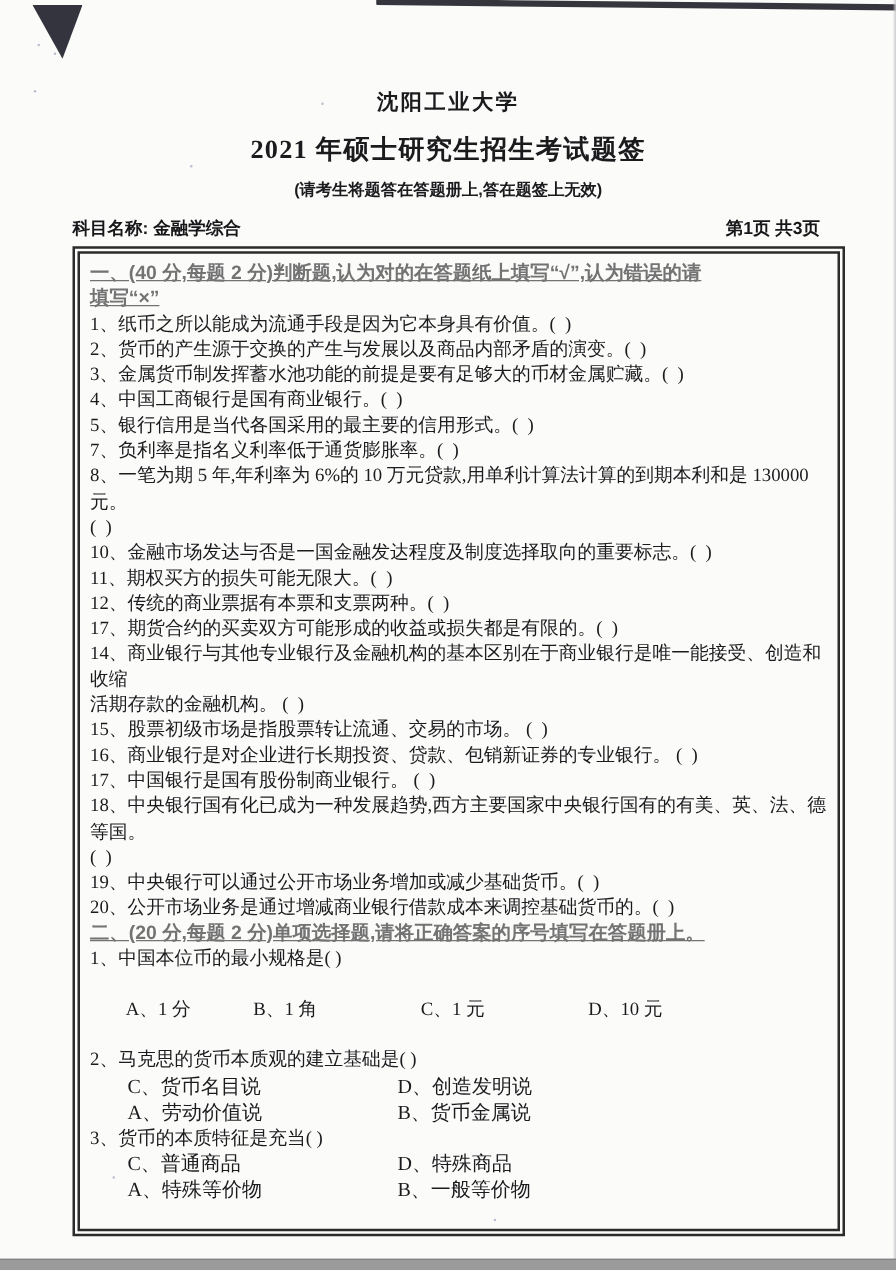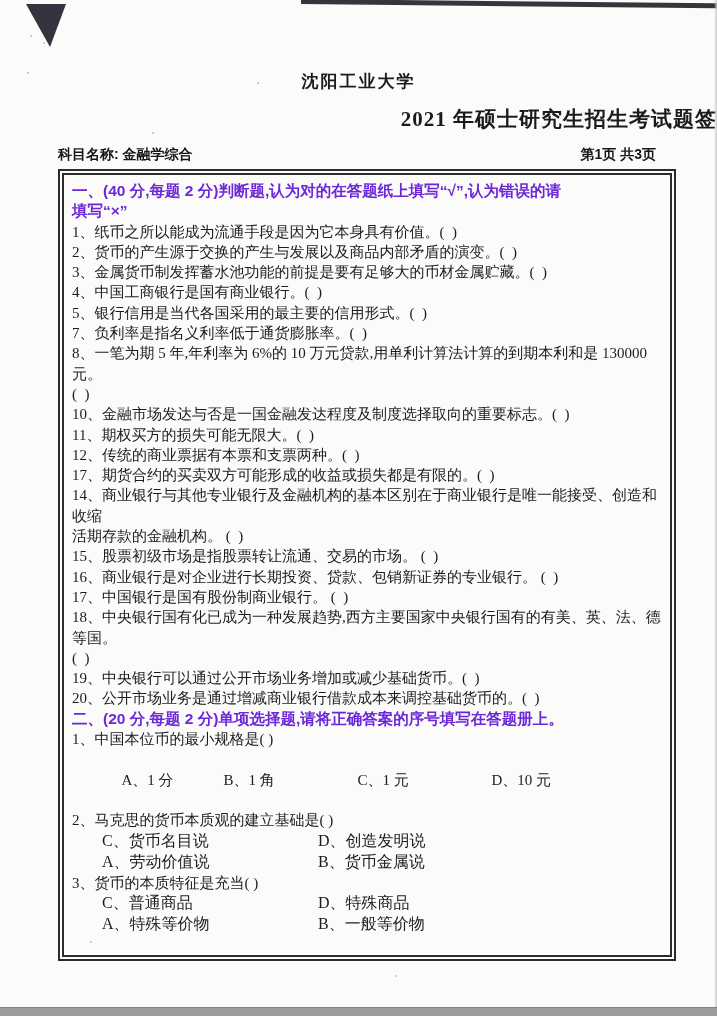--- a/index.html
+++ b/index.html
@@ -29,21 +29,21 @@
   }
   .bottom-band{
     position:absolute;left:0;bottom:0;width:100%;height:8px;
     background:#9b9b9b;border-top:1px solid #818181;
   }
   .speck{position:absolute;width:2px;height:2px;border-radius:50%;background:#a9afc4;opacity:.8;}
 
   
   .header{padding-top:70px;text-align:center;}
   .school{font-size:17px;font-weight:bold;letter-spacing:2px;}
-  .title{margin-top:12px;font-size:21px;font-weight:bold;letter-spacing:1px;text-align:right;}
+  .title{margin-top:12px;font-size:21px;font-weight:bold;letter-spacing:1px;}
   .note{margin-top:10px;font-size:13px;font-weight:bold;
         font-family:"Liberation Sans","DejaVu Sans",sans-serif;}
 
   
   .meta{
     display:flex;justify-content:space-between;align-items:flex-end;
     margin:13px 0 0 58px;width:600px;
     font-family:"Liberation Sans","DejaVu Sans",sans-serif;
     font-weight:bold;font-size:14px;color:#17171a;gap:28px;
   }
@@ -55,25 +55,25 @@
     margin:5px 0 0 58px;width:618px;
     border:6px double #2b2b2b;
     padding:6px 4px 20px 8px;
     background:transparent;
   }
   .line,.stem,.optrow,.sec-heading div,.sec-heading2{
     font-size:15px;line-height:20.3px;white-space:pre-wrap;
   }
   .sec-heading div,.sec-heading2{
     font-family:"Liberation Sans","DejaVu Sans",sans-serif;
-    font-weight:bold;font-size:15.5px;color:#6d28d9;
+    font-weight:bold;font-size:15.5px;color:#737373;text-decoration:underline;
   }
   .optrow{padding-left:6px;}
   .optrow .opt{display:inline-block;}
-  .optrow .w1{width:102px;margin-left:21px;}
+  .optrow .w1{width:102px;}
   .optrow .w2{width:134px;}
   .optgrid{padding-left:30px;}
   .optgrid .col1{display:inline-block;width:216px;}
 </style>
 </head>
 <body>
 
 <div class="page">
 
   <div class="corner-triangle"></div>
@@ -84,20 +84,21 @@
   <div class="speck" style="left:43px;top:42px;"></div>
   <div class="speck" style="left:27px;top:72px;"></div>
   <div class="speck" style="left:257px;top:82px;"></div>
   <div class="speck" style="left:152px;top:132px;"></div>
   <div class="speck" style="left:90px;top:941px;"></div>
   <div class="speck" style="left:395px;top:975px;"></div>
 
   <div class="header">
     <div class="school">沈阳工业大学</div>
     <div class="title">2021 年硕士研究生招生考试题签</div>
+    <div class="note">(请考生将题答在答题册上,答在题签上无效)</div>
   </div>
 
   <div class="meta">
     <div class="subject"><span>科目名称:</span> <span>金融学综合</span></div>
     <div class="pageinfo">第1页 共3页</div>
   </div>
 
   <div class="qbox">
 
     <div class="sec-heading">

